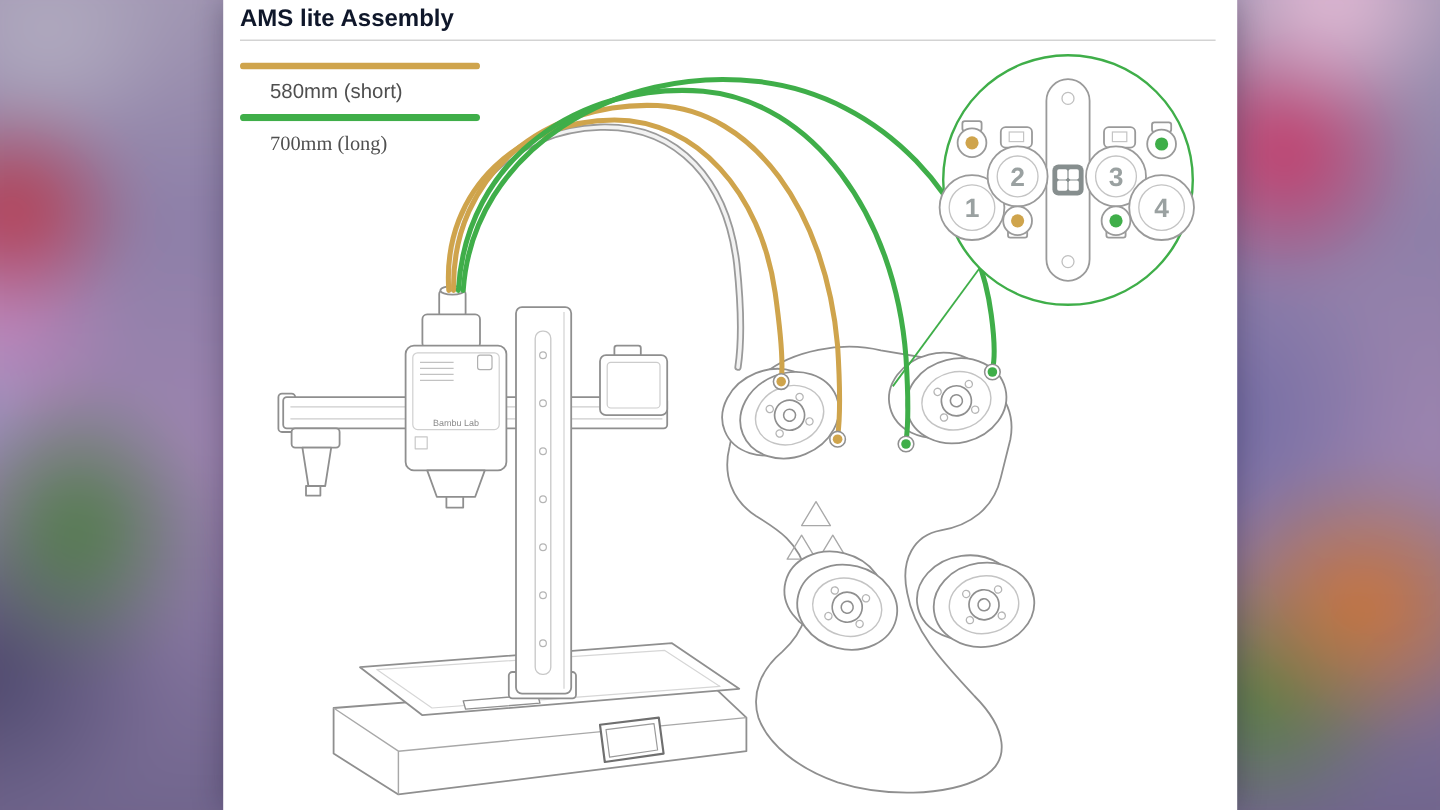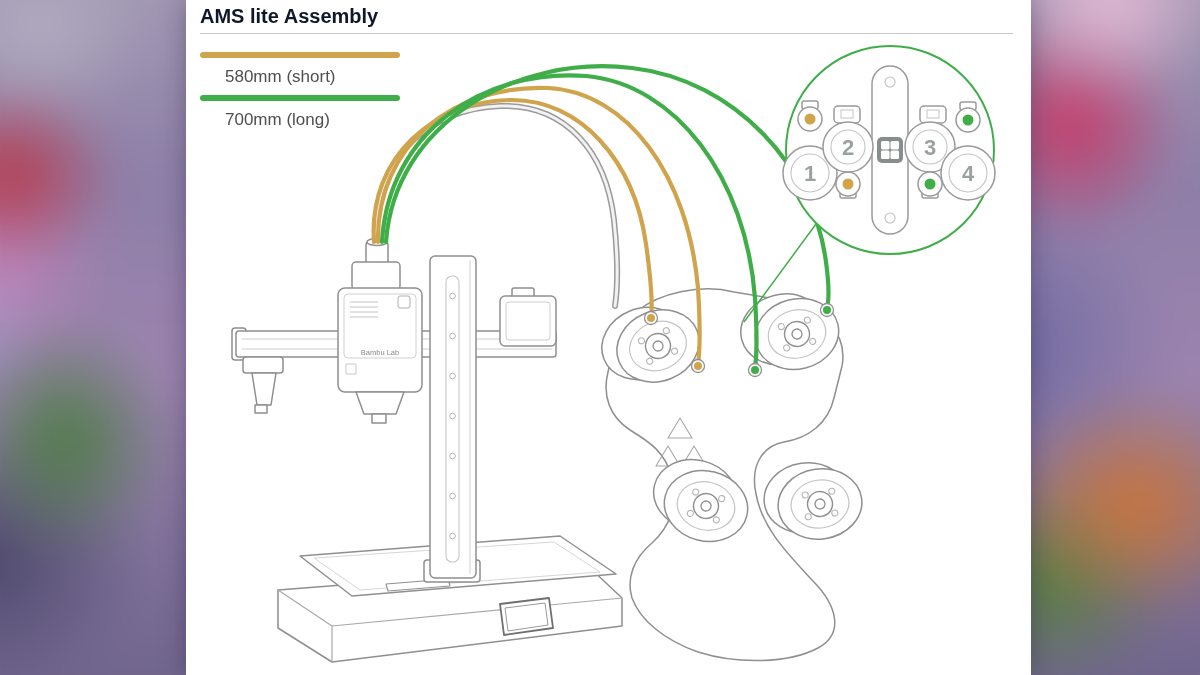--- a/index.html
+++ b/index.html
@@ -32,21 +32,21 @@
     position:absolute;left:200px;top:5px;font-size:20px;font-weight:700;color:#0f172a;
   }
   .title-divider{
     position:absolute;left:200px;top:33px;width:813px;height:1px;background:#c9c9c9;
   }
   .legend-bar{position:absolute;left:200px;display:block;}
   .legend-bar.short{top:52px;}
   .legend-bar.long{top:95px;}
   .legend-label{position:absolute;left:200px;font-size:17px;color:#4f4f4f;margin-left:25px;}
   .legend-label.short{top:67px;}
-  .legend-label.long{top:110px;}
+  .legend-label.long{top:110px;font-family:Liberation Serif, serif;}
   .illustration{position:absolute;left:0;top:0;pointer-events:none;}
 </style>
 </head>
 <body>
 
 <div class="bg"></div>
 
 <div class="panel"></div>
 
 <div class="page-title">AMS lite Assembly</div>

